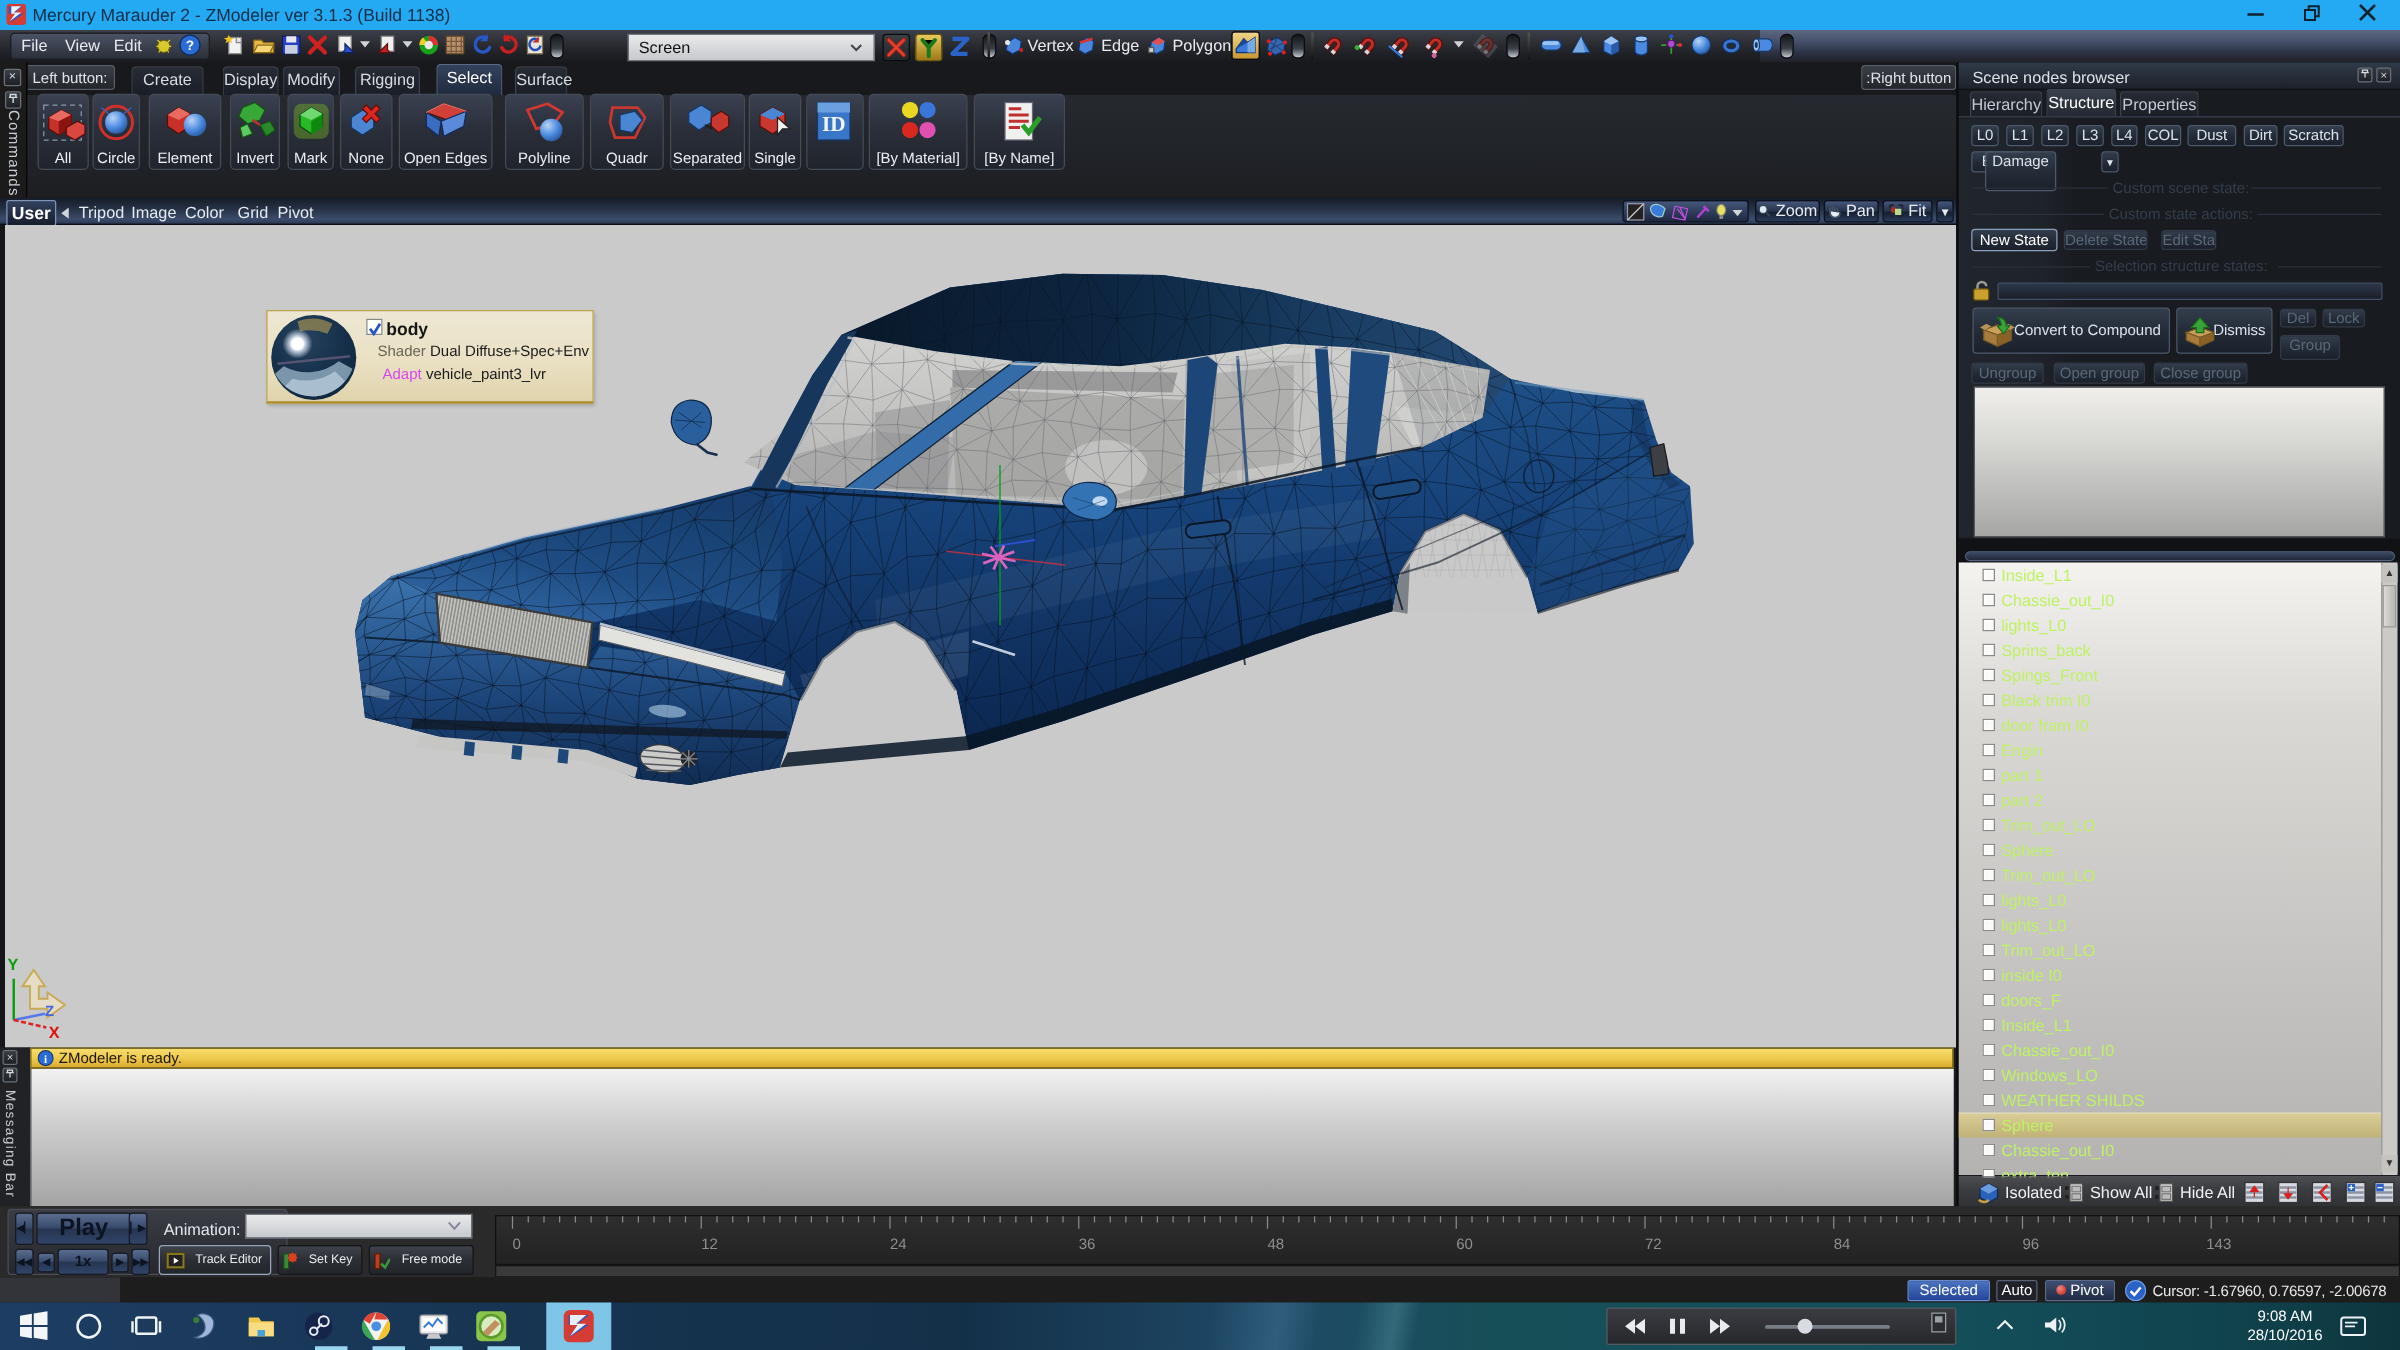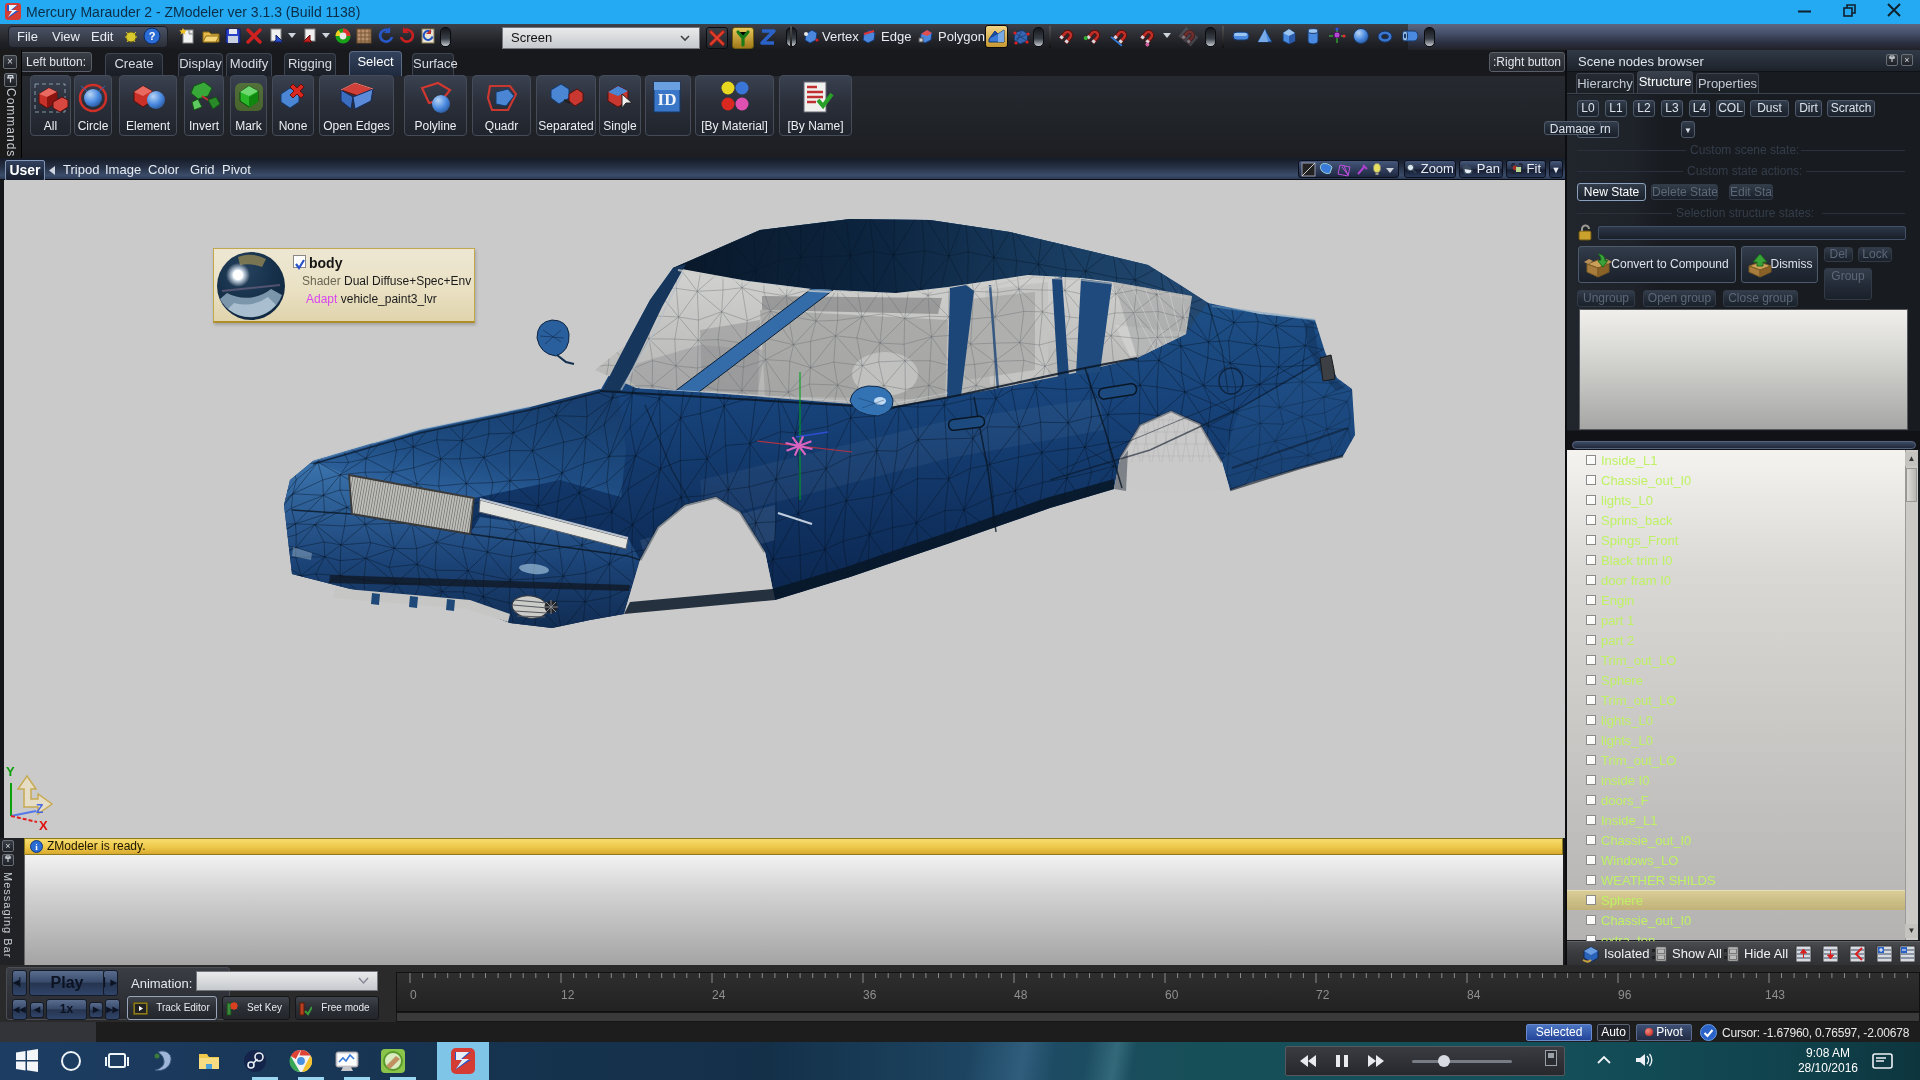--- a/index.html
+++ b/index.html
@@ -660,21 +660,21 @@
 <div class="a pbtn" style="left:1577px;top:100px;width:22px;height:17px;line-height:15px">L0</div>
 <div class="a pbtn" style="left:1605px;top:100px;width:22px;height:17px;line-height:15px">L1</div>
 <div class="a pbtn" style="left:1633px;top:100px;width:22px;height:17px;line-height:15px">L2</div>
 <div class="a pbtn" style="left:1661px;top:100px;width:22px;height:17px;line-height:15px">L3</div>
 <div class="a pbtn" style="left:1689px;top:100px;width:21px;height:17px;line-height:15px">L4</div>
 <div class="a pbtn" style="left:1716px;top:100px;width:29px;height:17px;line-height:15px">COL</div>
 <div class="a pbtn" style="left:1750px;top:100px;width:39px;height:17px;line-height:15px">Dust</div>
 <div class="a pbtn" style="left:1795px;top:100px;width:27px;height:17px;line-height:15px">Dirt</div>
 <div class="a pbtn" style="left:1827px;top:100px;width:48px;height:17px;line-height:15px">Scratch</div>
 <div class="a pbtn" style="left:1577px;top:121px;width:42px;height:17px;line-height:15px">Burn</div>
-<div class="a pbtn" style="left:1544px;top:121px;width:57px;height:14px;line-height:15px">Damage</div>
+<div class="a pbtn" style="left:1588px;top:121px;width:57px;height:32px;line-height:15px">Damage</div>
 <div class="a pbtn" style="left:1681px;top:121px;width:14px;height:17px;line-height:15px"><span style="font-size:8px">▼</span></div>
 <div class="a dline" style="left:1577px;top:150px;width:109px"></div>
 <div class="a dimcap" style="left:1690px;top:143px">Custom scene state:</div>
 <div class="a dline" style="left:1801px;top:150px;width:104px"></div>
 <div class="a dline" style="left:1577px;top:171px;width:106px"></div>
 <div class="a dimcap" style="left:1687px;top:164px">Custom state actions:</div>
 <div class="a dline" style="left:1806px;top:171px;width:99px"></div>
 <div class="a pbtn hi" style="left:1577px;top:183px;width:69px;height:18px;line-height:16px">New State</div>
 <div class="a pbtn dim" style="left:1651px;top:184px;width:67px;height:16px;line-height:14px">Delete State</div>
 <div class="a pbtn dim" style="left:1729px;top:184px;width:44px;height:16px;line-height:14px">Edit State</div>
@@ -695,21 +695,21 @@
       <path d="M15 2c5 0 7 3 7 7l3-1-5 7-5-6 3-1c0-3-1-4-3-6z" fill="#3aa43a" stroke="#1a6a1a"></path>
     </svg>Convert to Compound</div>
 <div class="a pbtn" style="left:1741px;top:246px;width:77px;height:37px;line-height:35px;padding-left:24px"><svg width="30" height="26" viewBox="0 0 30 26" style="position:absolute;left:3px;top:5px">
       <path d="M4 14l11-4 11 4-11 4z" fill="#caa05a" stroke="#7a5a24"></path>
       <path d="M4 14v6l11 5v-7z" fill="#a87c3c" stroke="#7a5a24"></path>
       <path d="M26 14v6l-11 5v-7z" fill="#8a6228" stroke="#7a5a24"></path>
       <path d="M12 10V6h6v4h4l-7 8-7-8z" fill="#3aa43a" stroke="#1a6a1a" transform="rotate(180 15 10)"></path>
     </svg>Dismiss</div>
 <div class="a pbtn dim" style="left:1824px;top:247px;width:29px;height:15px;line-height:13px">Del</div>
 <div class="a pbtn dim" style="left:1858px;top:247px;width:34px;height:15px;line-height:13px">Lock</div>
-<div class="a pbtn dim" style="left:1824px;top:268px;width:48px;height:32px;line-height:14px">Group</div>
+<div class="a pbtn dim" style="left:1824px;top:268px;width:48px;height:20px;line-height:14px">Group</div>
 <div class="a pbtn dim" style="left:1577px;top:290px;width:58px;height:17px;line-height:15px">Ungroup</div>
 <div class="a pbtn dim" style="left:1643px;top:290px;width:73px;height:17px;line-height:15px">Open group</div>
 <div class="a pbtn dim" style="left:1723px;top:290px;width:75px;height:17px;line-height:15px">Close group</div>
 <div class="a" style="left:1579px;top:309px;width:329px;height:121px;background:linear-gradient(180deg,#f0efec 0%,#d8d8d5 35%,#a6a6a4 100%);border:1px solid #55585c"></div>
 <div class="a" style="left:1567px;top:431px;width:353px;height:19px;background:#101216"></div>
 <div class="a" style="left:1572px;top:441px;width:344px;height:8px;background:linear-gradient(180deg,#3c4a62,#20283a);border:1px solid #55637e;border-radius:4px"></div>
 <div id="nlist" class="a"></div>
 <div class="a nrow" style="left:1567px;top:450px">
     <div class="cb"></div>
     <div class="tx">Inside_L1</div>
@@ -874,21 +874,21 @@
 <div id="msggray" class="a"></div>
 <div id="msgyellow" class="a"></div>
 <svg class="a" style="left:30px;top:840px" width="13" height="13">
     <circle cx="6.5" cy="6.5" r="6" fill="#2a6cd4" stroke="#123a7a"></circle>
     <text x="6.5" y="10" font-size="9" font-weight="bold" fill="#fff" text-anchor="middle" font-family="Liberation Serif">i</text>
   </svg>
 <div id="msgtxt" class="a">ZModeler is ready.</div>
 <div id="anim" class="a"></div>
 <div id="animL" class="a"></div>
 <div class="a pb" style="left:12px;top:970px;width:15px;height:26px;line-height:24px;font-size:8px">◀▏</div>
-<div class="a pb" style="left:29px;top:970px;width:76px;height:26px;line-height:24px;font-size:16px">Play</div>
+<div class="a pb" style="left:29px;top:970px;width:76px;height:26px;line-height:24px;font-size:19px">Play</div>
 <div class="a pb" style="left:103px;top:970px;width:15px;height:26px;line-height:24px;font-size:8px">▏▶</div>
 <div class="a pb" style="left:12px;top:999px;width:15px;height:21px;line-height:19px;font-size:8px">◀◀</div>
 <div class="a pb" style="left:30px;top:1002px;width:14px;height:16px;line-height:14px;font-size:8px">◀</div>
 <div class="a pb" style="left:46px;top:999px;width:41px;height:21px;line-height:19px;font-size:12px">1x</div>
 <div class="a pb" style="left:89px;top:1002px;width:14px;height:16px;line-height:14px;font-size:8px">▶</div>
 <div class="a pb" style="left:105px;top:999px;width:15px;height:21px;line-height:19px;font-size:8px">▶▶</div>
 <div class="a" style="left:131px;top:976px;font-size:13px;color:#e4e8ee">Animation:</div>
 <div class="a combo" style="left:196px;top:971px;width:182px;height:20px"></div>
 <svg class="a" style="left:358px;top:977px" width="11" height="8">
     <path d="M1 1l4.5 5L10 1" fill="none" stroke="#889" stroke-width="1.5"></path>

